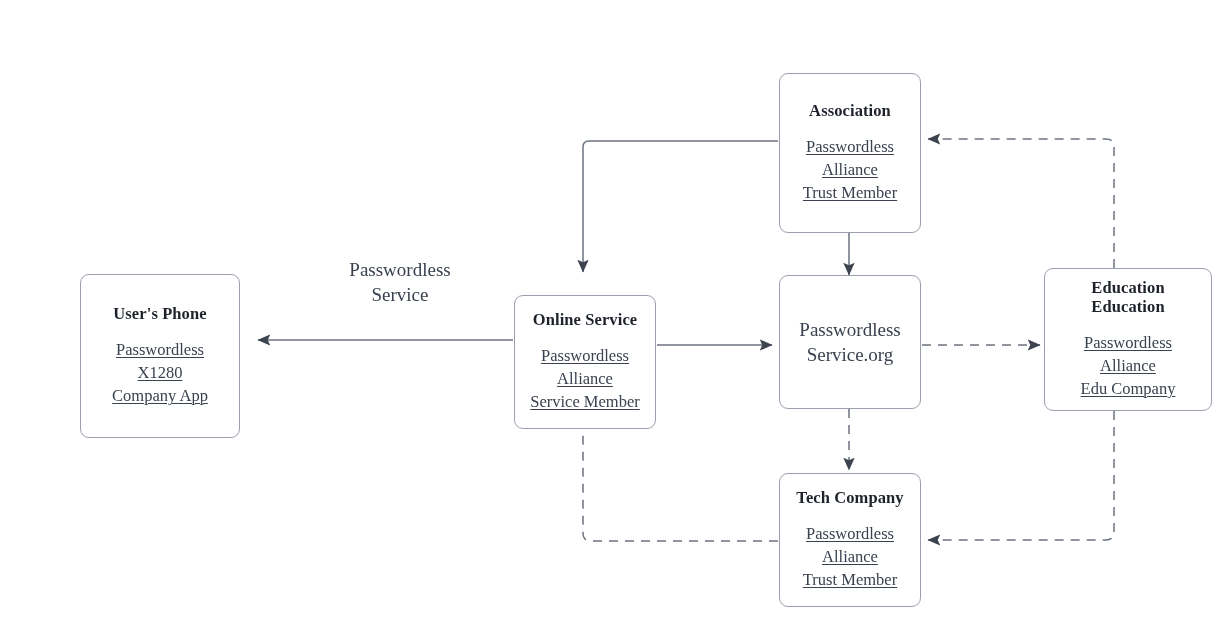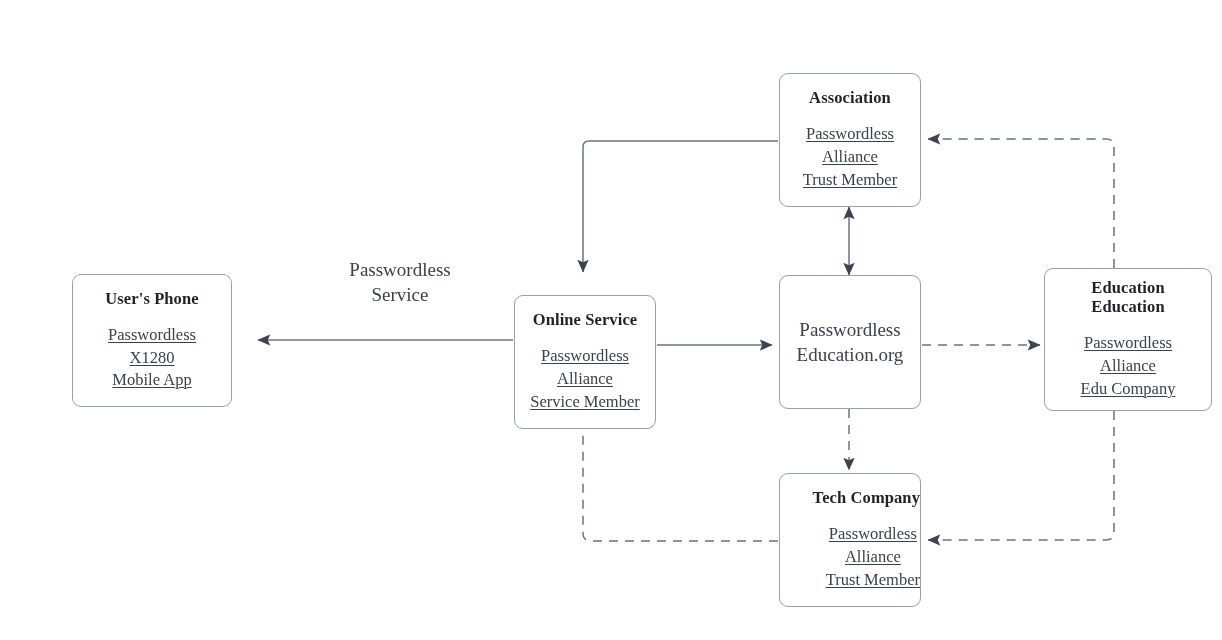--- a/index.html
+++ b/index.html
@@ -97,70 +97,70 @@
 
     <path d="M849,409 L849,470" fill="none" stroke="#6b7280" stroke-width="1.5" stroke-dasharray="9,7" marker-end="url(#ah)"></path>
 
     <path d="M1114,268 L1114,147 Q1114,139 1106,139 L928,139" fill="none" stroke="#6b7280" stroke-width="1.5" stroke-dasharray="9,7" marker-end="url(#ah)"></path>
 
     <path d="M1114,411 L1114,532 Q1114,540 1106,540 L928,540" fill="none" stroke="#6b7280" stroke-width="1.5" stroke-dasharray="9,7" marker-end="url(#ah)"></path>
 
     <path d="M778,541 L591,541 Q583,541 583,533 L583,410" fill="none" stroke="#6b7280" stroke-width="1.5" stroke-dasharray="9,7" marker-end="url(#ah)"></path>
   </svg>
 
-  <div class="node" style="left:72px; top:274px; width:160px; height:133px;">
+  <div class="node" style="left:80px; top:274px; width:160px; height:164px;">
     <div class="node-title">User's Phone</div>
     <div class="node-sub">
       <span>Passwordless</span>
       <span>X1280</span>
-      <span>Mobile App</span>
+      <span>Company App</span>
     </div>
   </div>
 
   <div class="edge-label" style="left:300px; top:257px; width:200px;">Passwordless
 Service</div>
 
   <div class="node" style="left:514px; top:275px; width:142px; height:134px;margin-top:20px;">
     <div class="node-title">Online Service</div>
     <div class="node-sub">
       <span>Passwordless</span>
       <span>Alliance</span>
       <span>Service Member</span>
     </div>
   </div>
 
-  <div class="node" style="left:779px; top:73px; width:142px; height:134px;">
+  <div class="node" style="left:779px; top:73px; width:142px; height:160px;">
     <div class="node-title">Association</div>
     <div class="node-sub">
       <span>Passwordless</span>
       <span>Alliance</span>
       <span>Trust Member</span>
     </div>
   </div>
 
   <div class="node" style="left:779px; top:275px; width:142px; height:134px;">
     <div class="node-plain">
       <span>Passwordless</span>
-      <span>Education.org</span>
+      <span>Service.org</span>
     </div>
   </div>
 
   <div class="node" style="left:1044px; top:268px; width:168px; height:143px;">
     <div class="node-title">
       <div>Education</div>
       <div>Education</div>
     </div>
     <div class="node-sub">
       <span>Passwordless</span>
       <span>Alliance</span>
       <span>Edu Company</span>
     </div>
   </div>
 
-  <div class="node" style="left:779px; top:473px; width:142px; height:134px;align-items:flex-end;">
+  <div class="node" style="left:779px; top:473px; width:142px; height:134px;">
     <div class="node-title">Tech Company</div>
     <div class="node-sub">
       <span>Passwordless</span>
       <span>Alliance</span>
       <span>Trust Member</span>
     </div>
   </div>
 
 </div>
 

